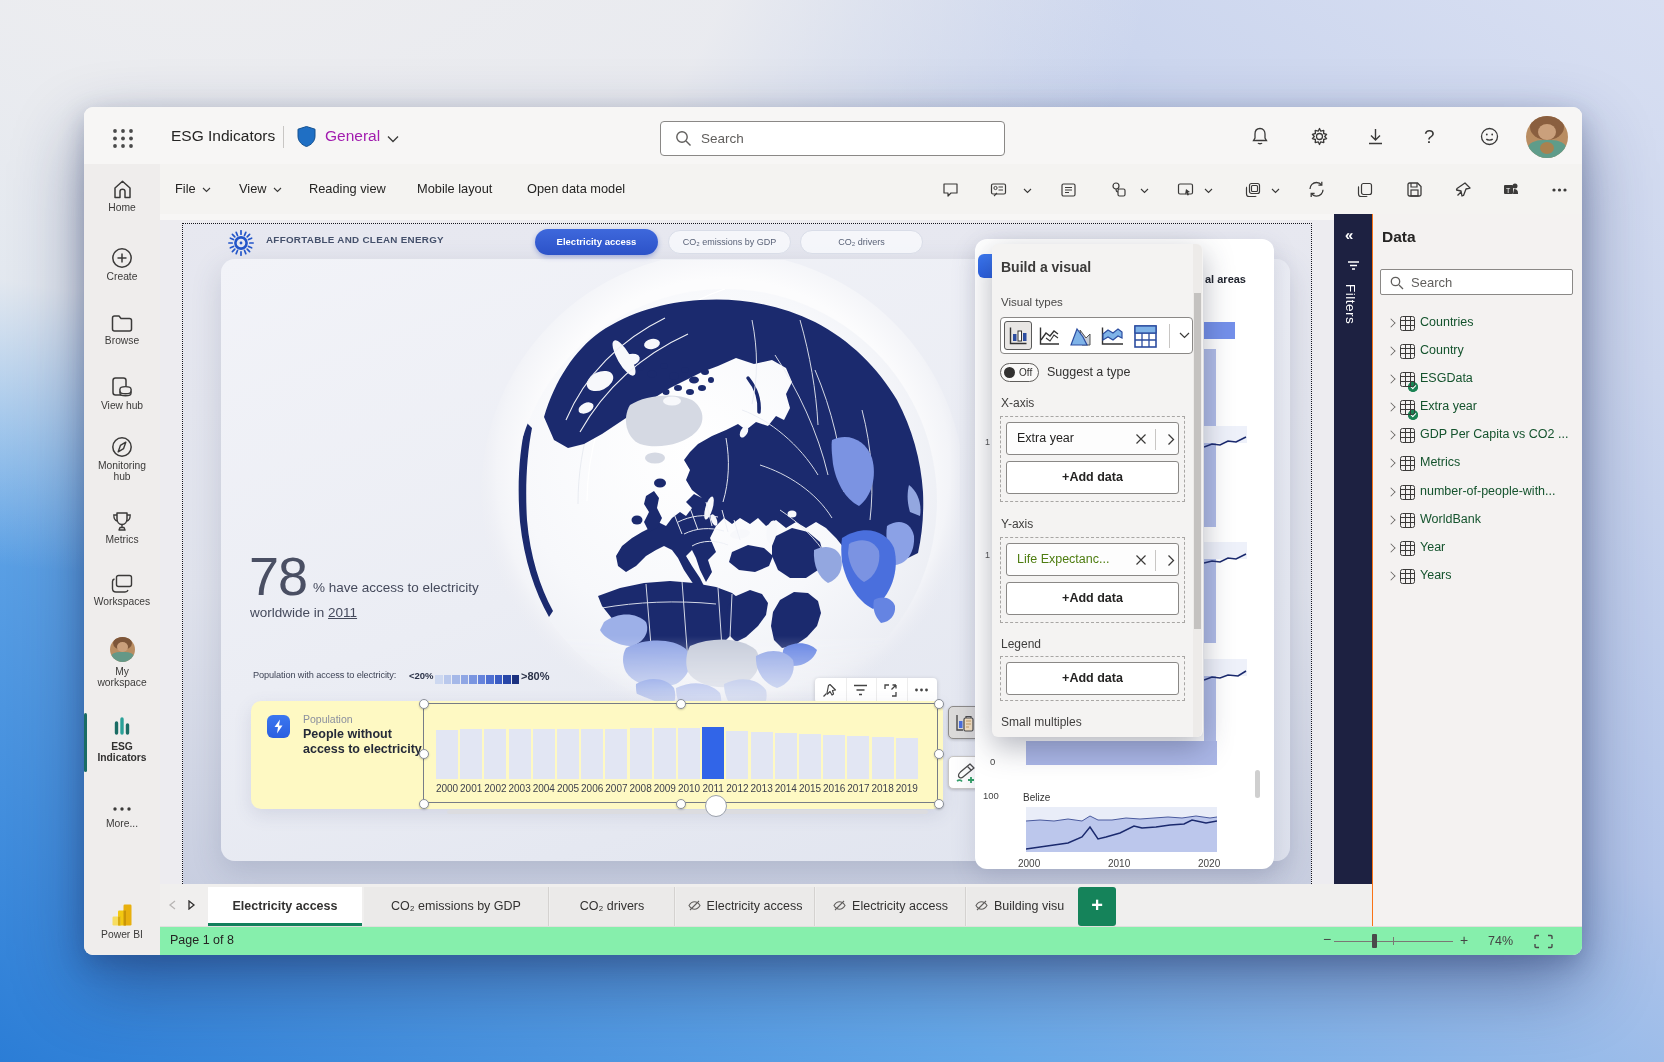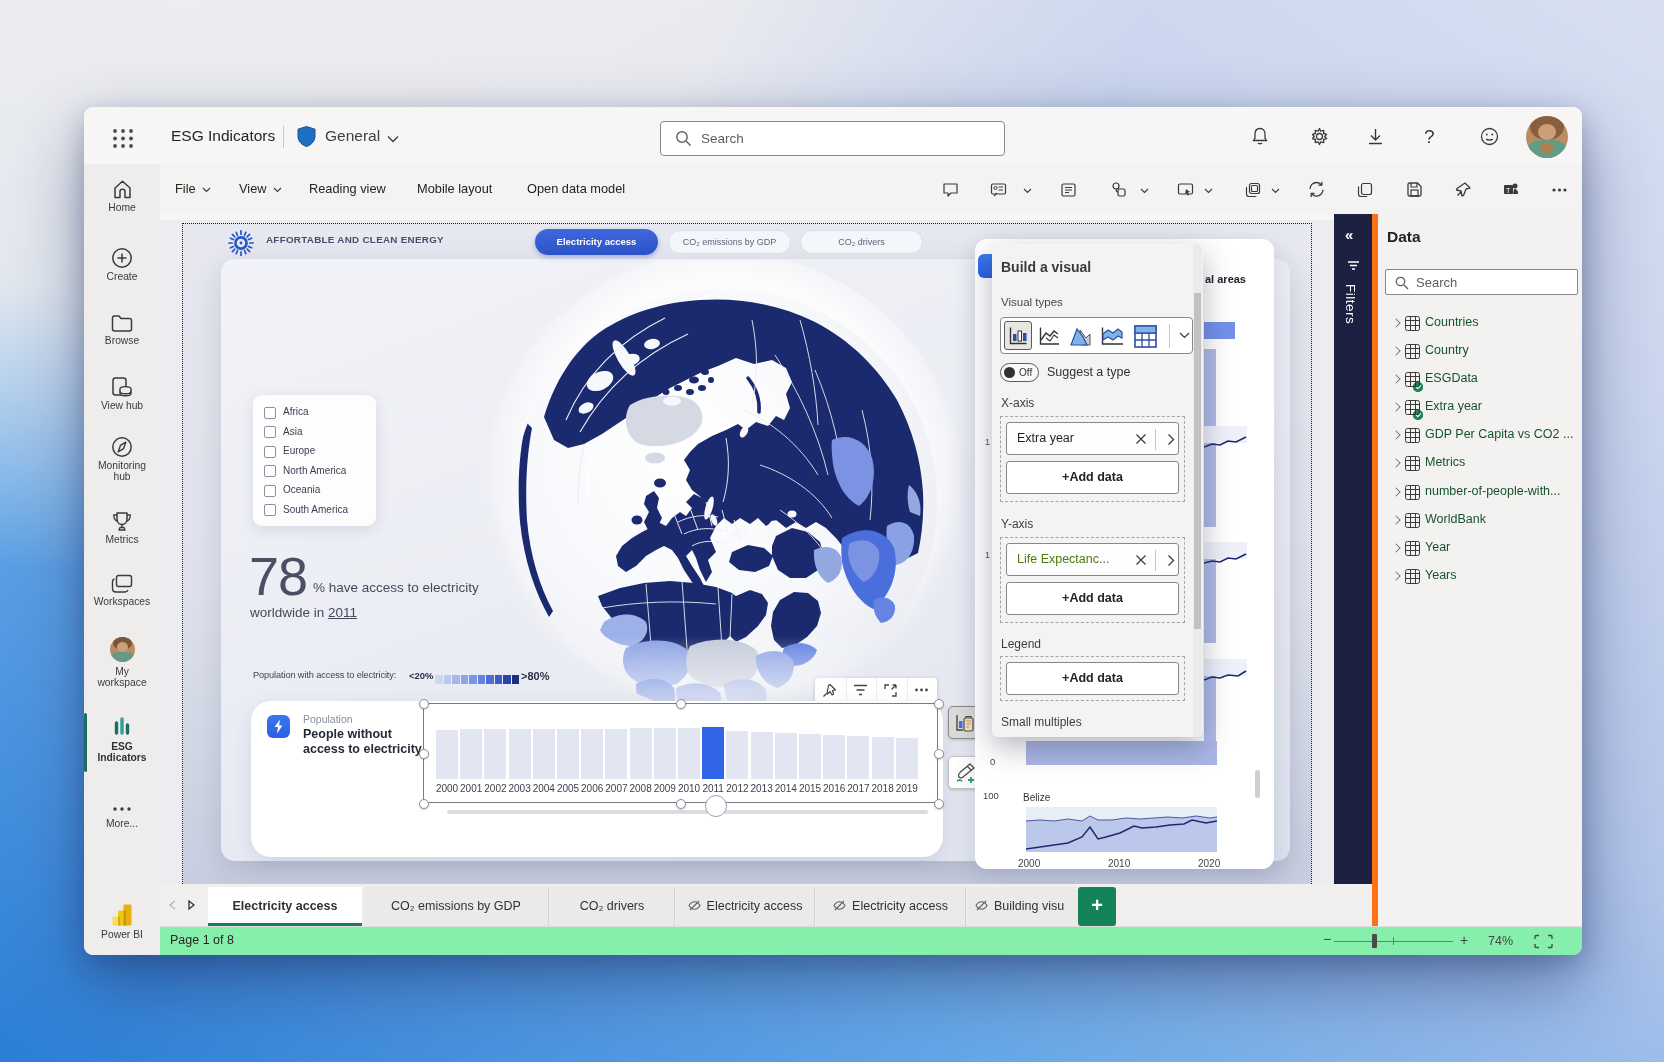--- a/index.html
+++ b/index.html
@@ -14,37 +14,37 @@
   .abs { position:absolute; }
   .win {
     position:absolute; left:84px; top:107px; width:1498px; height:848px;
     background:#f7f6f5; border-radius:9px; overflow:hidden;
     box-shadow:0 30px 70px rgba(25,40,90,0.45), 0 8px 24px rgba(25,40,90,0.25);
   }
   
   .topbar { position:absolute; left:0; top:0; width:1498px; height:57px; background:#f7f6f5; }
   .tb-title { position:absolute; left:87px; top:20px; font-size:15.5px; color:#252423; }
   .tb-divider { position:absolute; left:199px; top:19px; width:1px; height:22px; background:#c8c6c4; }
-  .tb-general { position:absolute; left:241px; top:20px; font-size:15.5px; color:#404040; }
+  .tb-general { position:absolute; left:241px; top:20px; font-size:15.5px; color:#a21caf; }
   .searchbox {
     position:absolute; left:576px; top:14px; width:345px; height:35px;
     background:#fff; border:1px solid #8a8886; border-radius:4px;
     font-size:13.5px; color:#605e5c; line-height:33px; padding-left:40px;
   }
   
   .sidebar { position:absolute; left:0; top:57px; width:76px; height:791px; background:#efedec; }
   .side-item { position:absolute; width:76px; text-align:center; color:#3b3a39; font-size:10.3px; }
   .side-item svg { display:block; margin:0 auto 2px; }
   
   .menubar { position:absolute; left:76px; top:57px; width:1422px; height:50px; background:#f4f3f1; }
   .menu-item { position:absolute; top:17px; font-size:12.8px; color:#252423; }
   
   .canvas { position:absolute; left:76px; top:113px; width:1174px; height:670px; background:#edecf0; }
   .filtersbar { position:absolute; left:1250px; top:107px; width:38px; height:670px; background:#1d2141; }
-  .datapanel { position:absolute; left:1288px; top:107px; width:210px; height:712px; background:#f4f2f1; border-left:6px solid #f97316;text-align:right; }
+  .datapanel { position:absolute; left:1288px; top:107px; width:210px; height:712px; background:#f4f2f1; border-left:1px solid #f97316;text-align:right; }
   
   .tabbar { position:absolute; left:76px; top:777px; width:1212px; height:42px; background:#f0efee; }
   
   .statusbar { position:absolute; left:76px; top:819px; width:1422px; height:29px; background:#86efac; border-top:1px solid #e1dfdd; }
   .cbrow { position:absolute; left:11px; font-size:10px; color:#3a3f50; padding-left:19px; }
   .cbrow::before { content:""; position:absolute; left:0; top:0.5px; width:10px; height:10px; border:1.4px solid #8b8fa0; border-radius:2px; background:#fff; }
   .lgsq { display:inline-block; width:7.5px; height:9px; margin-right:1px; }
   .selh { position:absolute; width:10px; height:10px; border-radius:50%; background:#fff; border:1.2px solid #8a8f99; box-shadow:0 1px 2px rgba(0,0,0,0.2); }
   .bar { position:absolute; background:#e2e6f3; width:22px; }
   .ylab { position:absolute; top:82px; width:24px; text-align:center; font-size:10px; color:#3c3f4c; }
@@ -457,28 +457,20 @@
           <path d="M156 424 C170 416 186 418 194 428 C198 440 192 452 180 457 C166 454 155 442 156 424 Z" fill="#4a6fdd"></path>
           <path d="M196 428 C212 420 230 422 240 433 C244 445 238 457 224 462 C208 460 196 446 196 428 Z" fill="#7b93e2"></path>
           <path d="M244 424 C260 416 277 418 286 430 C289 442 282 454 268 458 C254 454 244 440 244 424 Z" fill="#93a7e0"></path>
           <path d="M276 396 C290 388 305 390 313 400 C316 412 310 424 297 428 C284 424 275 411 276 396 Z" fill="#8aa0e4"></path>
           <path d="M182 458 C192 452 204 454 210 462 C212 470 207 478 198 480 C188 476 181 468 182 458 Z" fill="#2f56c8"></path>
           <path d="M214 462 C224 456 236 458 242 466 C244 474 238 482 229 484 C219 480 212 472 214 462 Z" fill="#6584e2"></path>
         </g>
       </g>
     </svg>
 
-    <div class="abs" style="left:93px;top:175px;width:123px;height:131px;border-radius:9px;background:#fdfdfe;box-shadow:0 4px 14px rgba(70,80,120,0.14)">
-      <div class="cbrow" style="top:11px">Africa</div>
-      <div class="cbrow" style="top:30.5px">Asia</div>
-      <div class="cbrow" style="top:50px">Europe</div>
-      <div class="cbrow" style="top:69.5px">North America</div>
-      <div class="cbrow" style="top:89px">Oceania</div>
-      <div class="cbrow" style="top:108.5px">South America</div>
-    </div>
 
     <div class="abs" style="left:89px;top:325px;font-size:54px;color:#4a4f63;letter-spacing:-1px">78</div>
     <div class="abs" style="left:153px;top:360px;font-size:13.5px;color:#454a5c">% have access to electricity</div>
     <div class="abs" style="left:90px;top:385px;font-size:13.5px;color:#454a5c">worldwide in <span style="text-decoration:underline">2011</span></div>
 
     <div class="abs" style="left:93px;top:450px;font-size:9.2px;letter-spacing:-0.1px;color:#3e4456">Population with access to electricity:</div>
     <div class="abs" style="left:249px;top:449.5px;font-size:9.5px;font-weight:bold;color:#2b3248">&lt;20%</div>
     <div class="abs" style="left:275px;top:450px">
       <span class="lgsq" style="background:#cdd8f0"></span><span class="lgsq" style="background:#b9c8ec"></span><span class="lgsq" style="background:#a5b8e8"></span><span class="lgsq" style="background:#8fa6e4"></span><span class="lgsq" style="background:#7a95e0"></span><span class="lgsq" style="background:#6583dc"></span><span class="lgsq" style="background:#4e6fd2"></span><span class="lgsq" style="background:#3a5cc4"></span><span class="lgsq" style="background:#2746a8"></span><span class="lgsq" style="background:#1b3180"></span>
     </div>
@@ -499,21 +491,21 @@
           <path d="M8.5 6.5 L13 2 M13 2 H9.5 M13 2 V5.5" fill="none" stroke="#444" stroke-width="1.3"></path>
         </svg>
       <div class="abs" style="left:92px;top:0;width:1px;height:25px;background:#ededed"></div>
       <svg class="abs" style="left:99px;top:10px" width="15" height="4" viewBox="0 0 15 4">
           <circle cx="2.5" cy="2" r="1.4" fill="#444"></circle>
           <circle cx="7.5" cy="2" r="1.4" fill="#444"></circle>
           <circle cx="12.5" cy="2" r="1.4" fill="#444"></circle>
         </svg>
     </div>
 
-    <div class="abs" style="left:91px;top:481px;width:692px;height:156px;border-radius:20px;background:#ffffff;box-shadow:0 6px 18px rgba(70,80,120,0.13)">
+    <div class="abs" style="left:91px;top:481px;width:692px;height:108px;border-radius:10px;background:#fef9c3;box-shadow:0 6px 18px rgba(70,80,120,0.13)">
       <div class="abs" style="left:16px;top:14px;width:23px;height:23px;border-radius:6px;background:linear-gradient(#3b77f0,#2a5fe0)">
         <svg class="abs" style="left:6px;top:4px" width="11" height="15" viewBox="0 0 11 15">
             <path d="M7 0.5 L1.5 8 H5 L4 14.5 L9.5 6.5 H6 Z" fill="#fff"></path>
           </svg>
       </div>
       <div class="abs" style="left:52px;top:12px;font-size:10.5px;color:#8a8f9e">Population</div>
       <div class="abs" style="left:52px;top:26px;font-size:12.5px;font-weight:bold;color:#252a38;line-height:15px">People without<br>access to electricity</div>
       <div class="bar" style="left:185px;top:29px;height:49px"></div>
       <div class="bar" style="left:209.2px;top:28px;height:50px"></div>
       <div class="bar" style="left:233.4px;top:28px;height:50px"></div>

